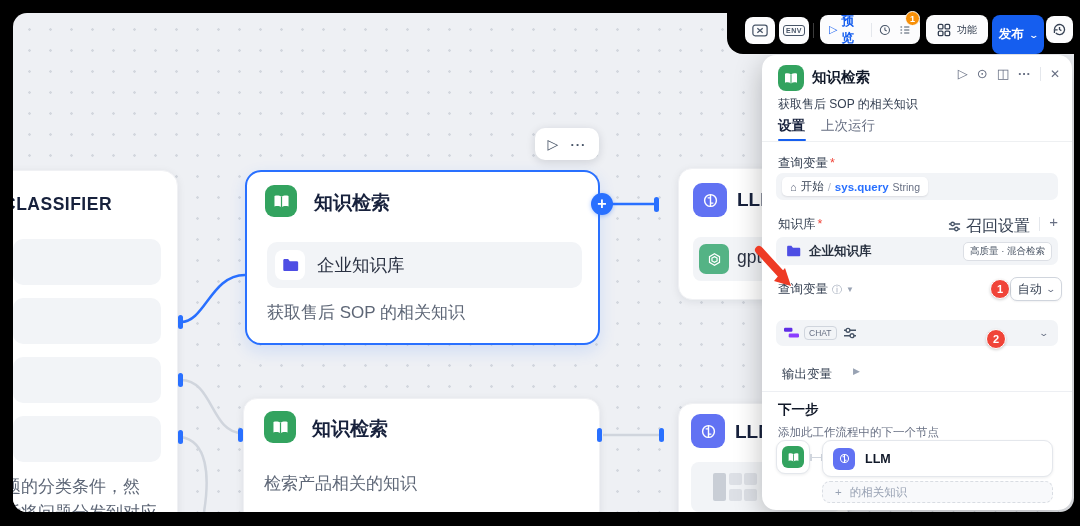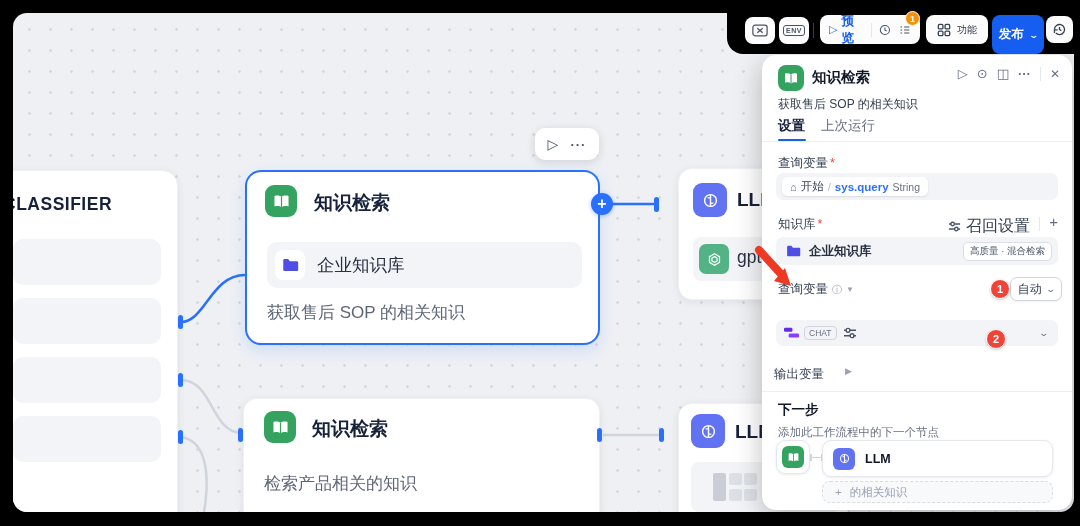--- a/index.html
+++ b/index.html
@@ -123,20 +123,24 @@
     <div class="handle" style="left:584px;top:415px"></div>
     <div class="handle" style="left:646px;top:415px"></div>
     <div class="handle" style="left:641px;top:184px;height:15px"></div>
 
     <div class="node" style="left:-73px;top:157px;width:238px;height:360px;border-radius:16px">
       <div class="node-title" style="left:62px;top:23px;font-size:17.5px;letter-spacing:.5px">CLASSIFIER</div>
       <div class="classifier-row" style="top:68px"></div>
       <div class="classifier-row" style="top:127px"></div>
       <div class="classifier-row" style="top:186px"></div>
       <div class="classifier-row" style="top:245px"></div>
+      <div class="node-desc" style="left:63px;top:303px;width:170px">
+        <span>题的分类条件，然</span><br>
+        <span>后将问题分发到对应</span>
+      </div>
     </div>
 
     <div class="node selected" style="left:232px;top:157px;width:355px;height:175px">
       <div class="node-icon green" style="left:18px;top:13px;width:32px;height:32px">
         <svg width="19" height="15" viewBox="0 0 20 16">
             <path d="M10 3C8 1.5 5 1.2 2.5 2.1v11.2c2.5-.9 5.5-.6 7.5.8 2-1.4 5-1.7 7.5-.8V2.1C15 1.2 12 1.5 10 3z" fill="#fff"></path>
             <path d="M10 3v11.3" stroke="#33a35f" stroke-width="1.3"></path>
           </svg>
       </div>
       <div class="node-title" style="left:67px;top:18px">知识检索</div>
@@ -335,21 +339,21 @@
       <span class="chat-chip" style="margin-left:5px">CHAT</span>
       <svg style="margin-left:6px" width="14" height="14" viewBox="0 0 14 14" stroke="#475467" stroke-width="1.4" fill="none">
           <path d="M1 4.3h12M1 9.7h12"></path>
           <circle cx="5" cy="4.3" r="1.9" fill="#fff"></circle>
           <circle cx="9" cy="9.7" r="1.9" fill="#fff"></circle>
         </svg>
       <span class="caret" style="margin-left:auto;color:#676f83">⌄</span>
     </div>
     <div class="badge-red" style="left:224px;top:274px">2</div>
 
-    <div class="abs" style="left:12px;top:311px;display:flex;align-items:flex-start;gap:21px">
+    <div class="abs" style="left:20px;top:311px;display:flex;align-items:flex-start;gap:21px">
       <span class="sec-label">输出变量</span>
       <span style="color:#98a2b3;font-size:9px">▶</span>
     </div>
     <div class="abs" style="left:0;top:336px;width:100%;height:1px;background:#edeff3"></div>
 
     <div class="abs" style="left:16px;top:346px;font-size:13.5px;font-weight:bold;color:#101828">下一步</div>
     <div class="hint" style="top:370px">添加此工作流程中的下一个节点</div>
 
     <div class="mini-node">
       <div class="node-icon green" style="position:static;width:22px;height:22px;border-radius:6px;display:flex;align-items:center;justify-content:center">

